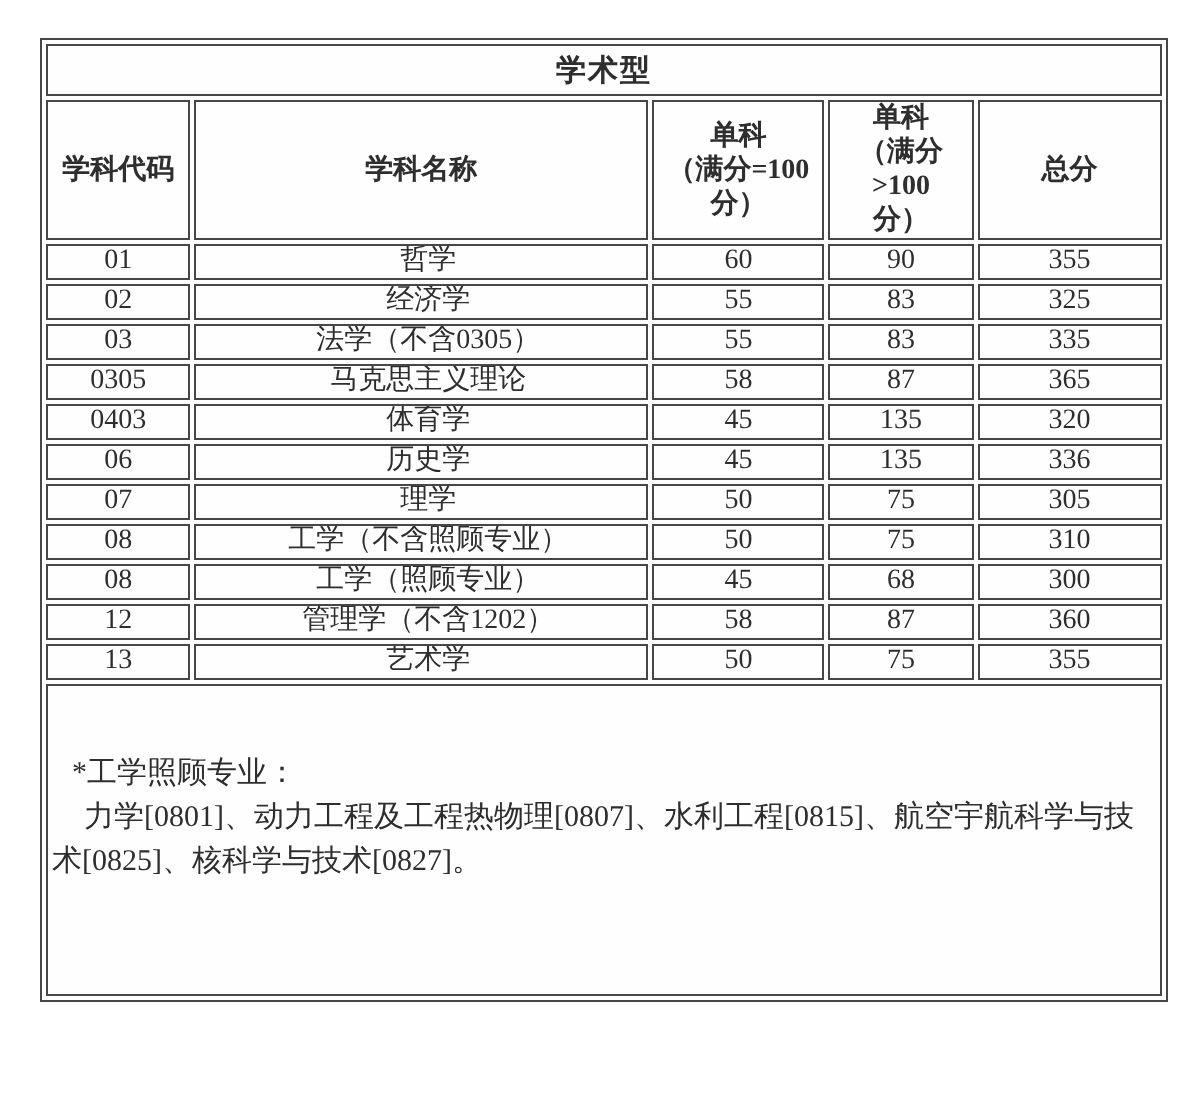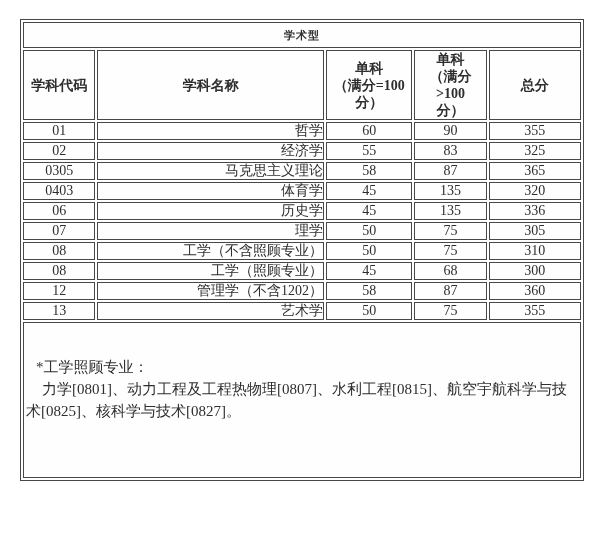--- a/index.html
+++ b/index.html
@@ -28,37 +28,37 @@
   th, td {
     border: 1px solid #474747;
     text-align: center;
     font-size: 14px;
     padding: 0;
     overflow: hidden;
     background: #fefefe;
   }
   th.title-cell {
     height: 24px;
-    font-size: 11px;
+    font-size: 15px;
     font-weight: bold;
     letter-spacing: 1px;
   }
   th.head-cell {
     height: 64px;
     font-weight: bold;
     white-space: pre-line;
     line-height: 17px;
     vertical-align: middle;
   }
   tbody td {
     height: 16px;
     line-height: 16px;
   }
   tbody td.name-cell {
-    text-align: right;
+    text-align: center;
     padding-left: 7px;
   }
   td.note-cell {
     height: 121px;
     text-align: left;
     vertical-align: top;
     padding: 33px 8px 0 2px;
     font-size: 15px;
     line-height: 22px;
   }
@@ -104,20 +104,27 @@
           <td>60</td>
           <td>90</td>
           <td>355</td>
         </tr>
         <tr>
           <td>02</td>
           <td class="name-cell">经济学</td>
           <td>55</td>
           <td>83</td>
           <td>325</td>
+        </tr>
+        <tr>
+          <td>03</td>
+          <td class="name-cell">法学（不含0305）</td>
+          <td>55</td>
+          <td>83</td>
+          <td>335</td>
         </tr>
         <tr>
           <td>0305</td>
           <td class="name-cell">马克思主义理论</td>
           <td>58</td>
           <td>87</td>
           <td>365</td>
         </tr>
         <tr>
           <td>0403</td>

